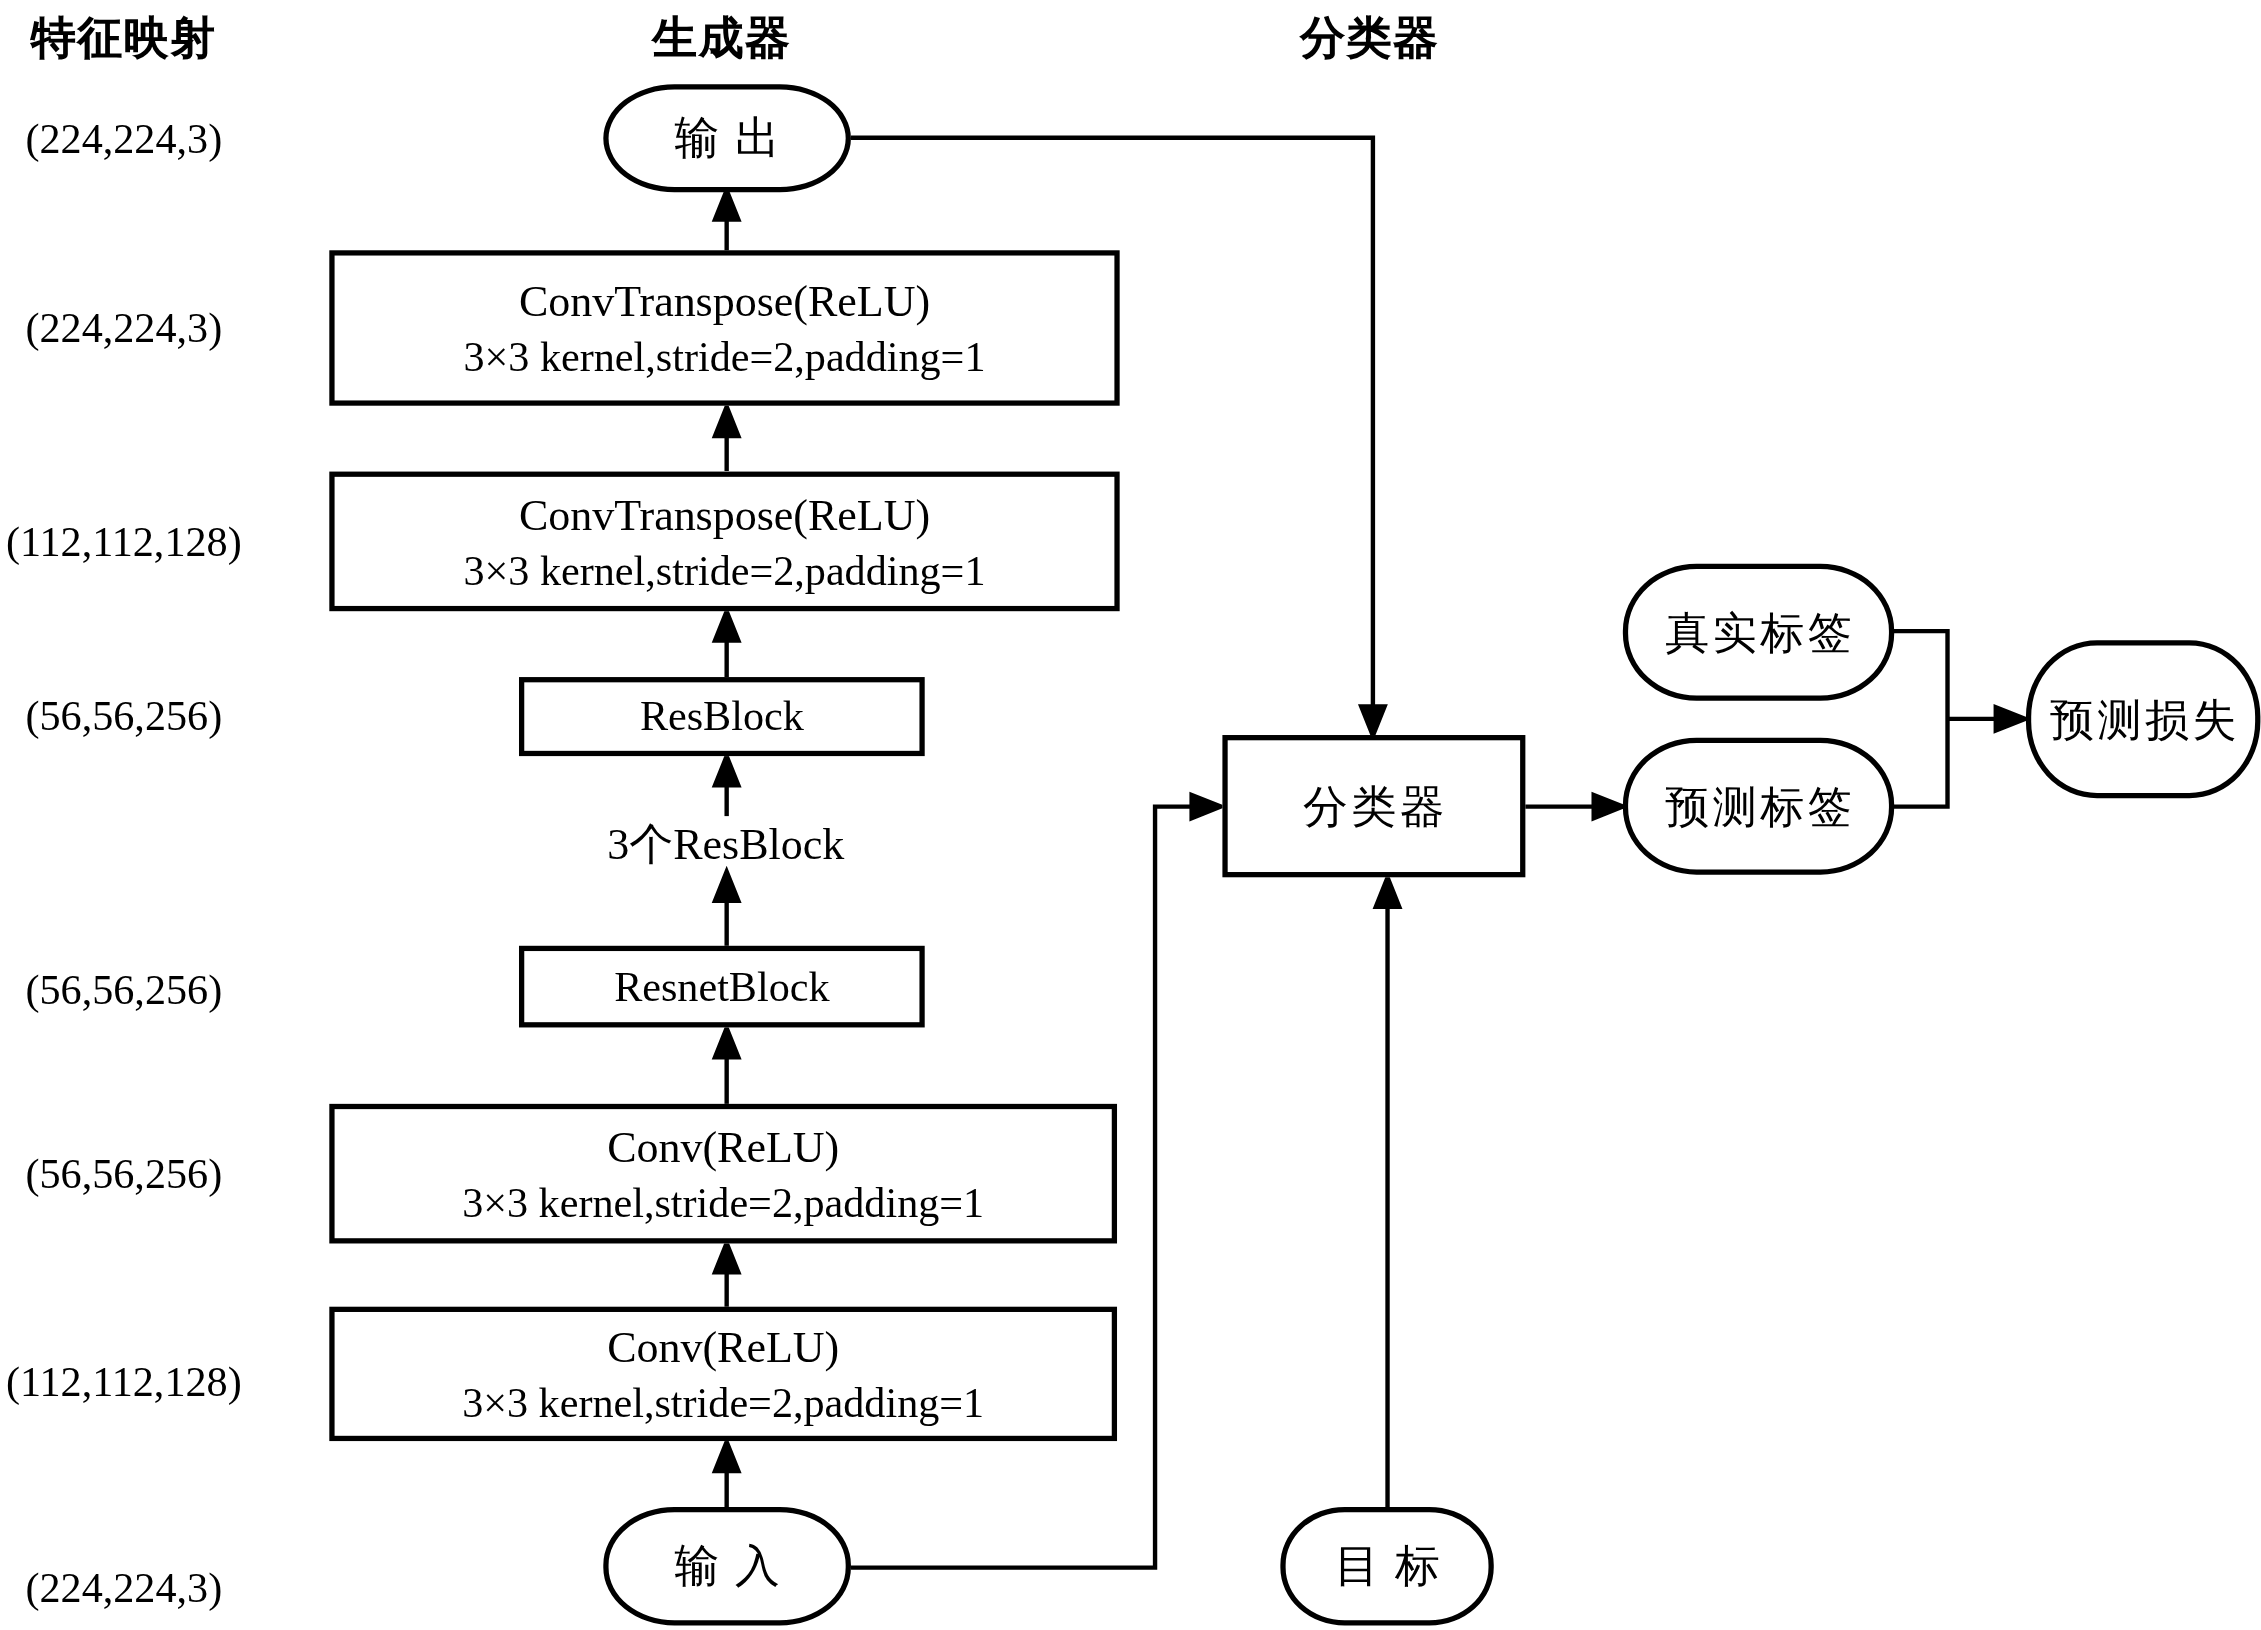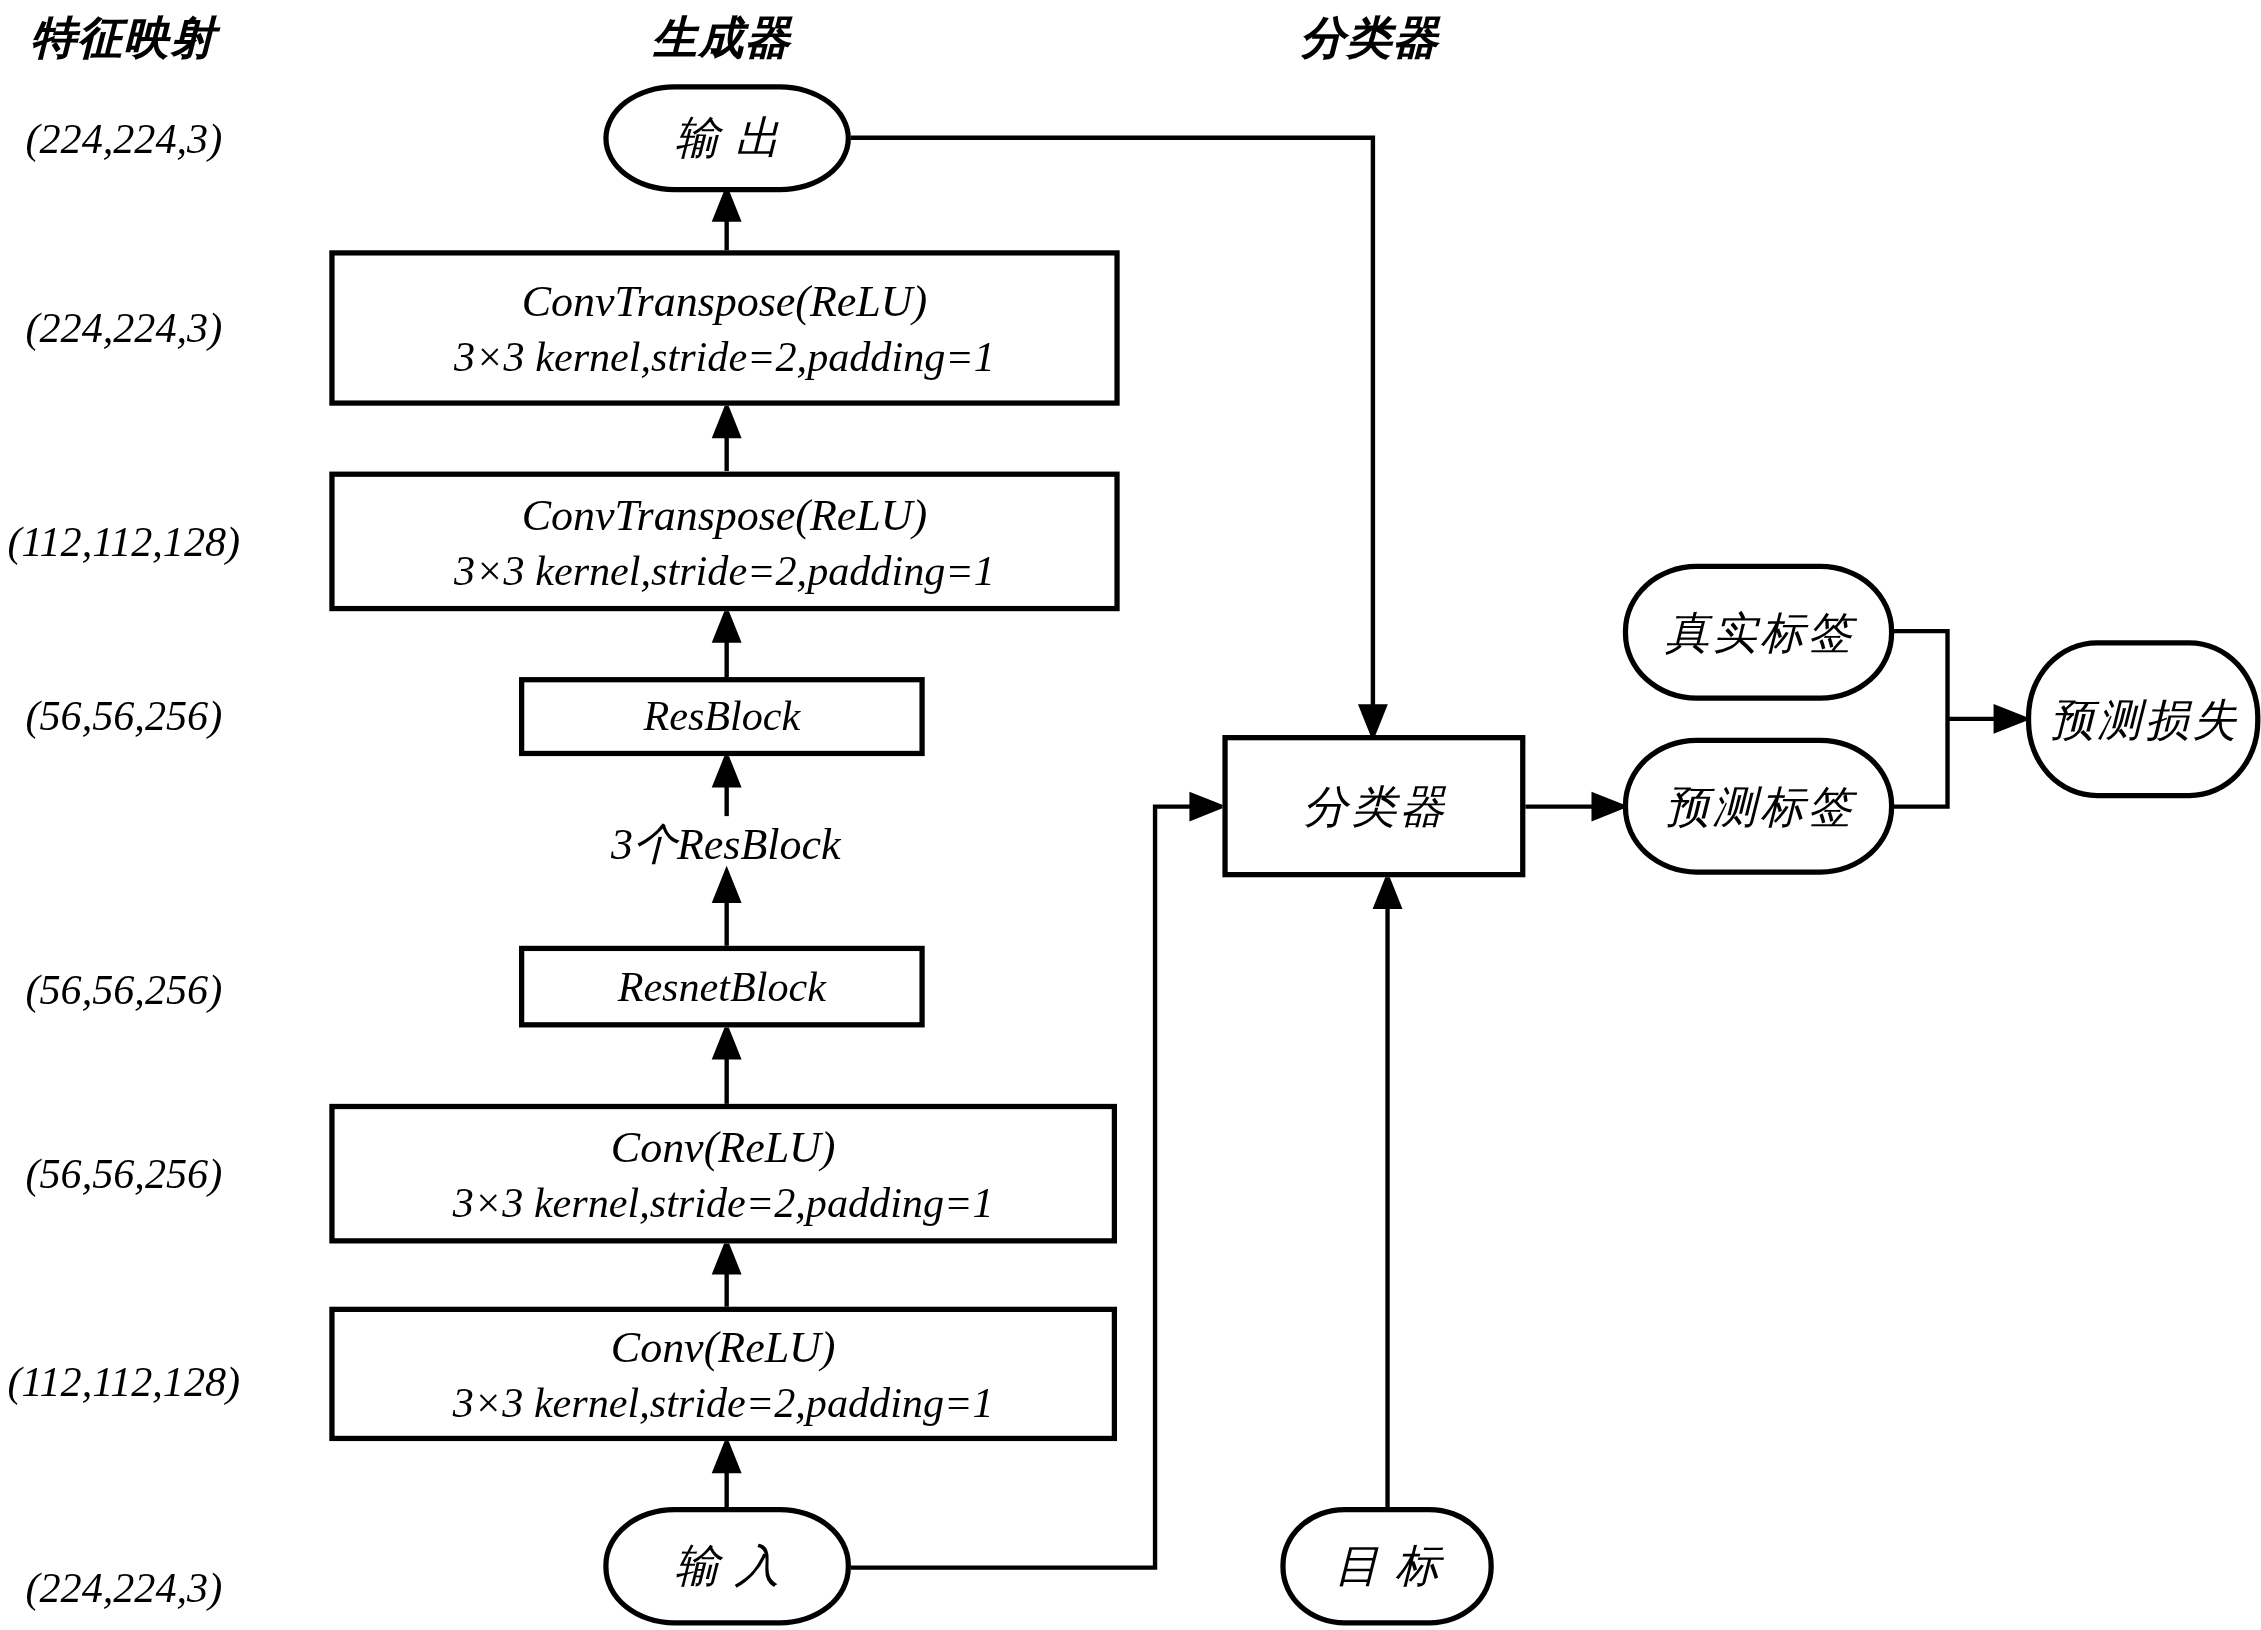--- a/index.html
+++ b/index.html
@@ -1,17 +1,17 @@
 <!DOCTYPE html>
 <html style="font-size:9px"><head>
 <meta charset="utf-8">
 <style>
   html,body{margin:0;padding:0;background:#ffffff;}
   body{width:2261px;height:1631px;overflow:hidden;}
-  .viewport{position:relative;width:2261px;height:1631px;background:#ffffff;overflow:hidden;font-style:italic;}
+  .viewport{position:relative;width:2261px;height:1631px;background:#ffffff;overflow:hidden;}
   .stage{
     position:absolute;left:0;top:0;width:858px;height:619px;
     transform:scale(2.6345);transform-origin:0 0;
     font-family:"Liberation Serif","DejaVu Serif",serif;color:#000;
   }
   .wires{position:absolute;left:0;top:0;z-index:0;}
   .node{position:absolute;box-sizing:border-box;background:#ffffff;z-index:1;
         display:flex;align-items:center;justify-content:center;flex-direction:column;text-align:center;}
   .rect{border:2.2px solid #000;}
   .stadium{border:2.2px solid #000;}

